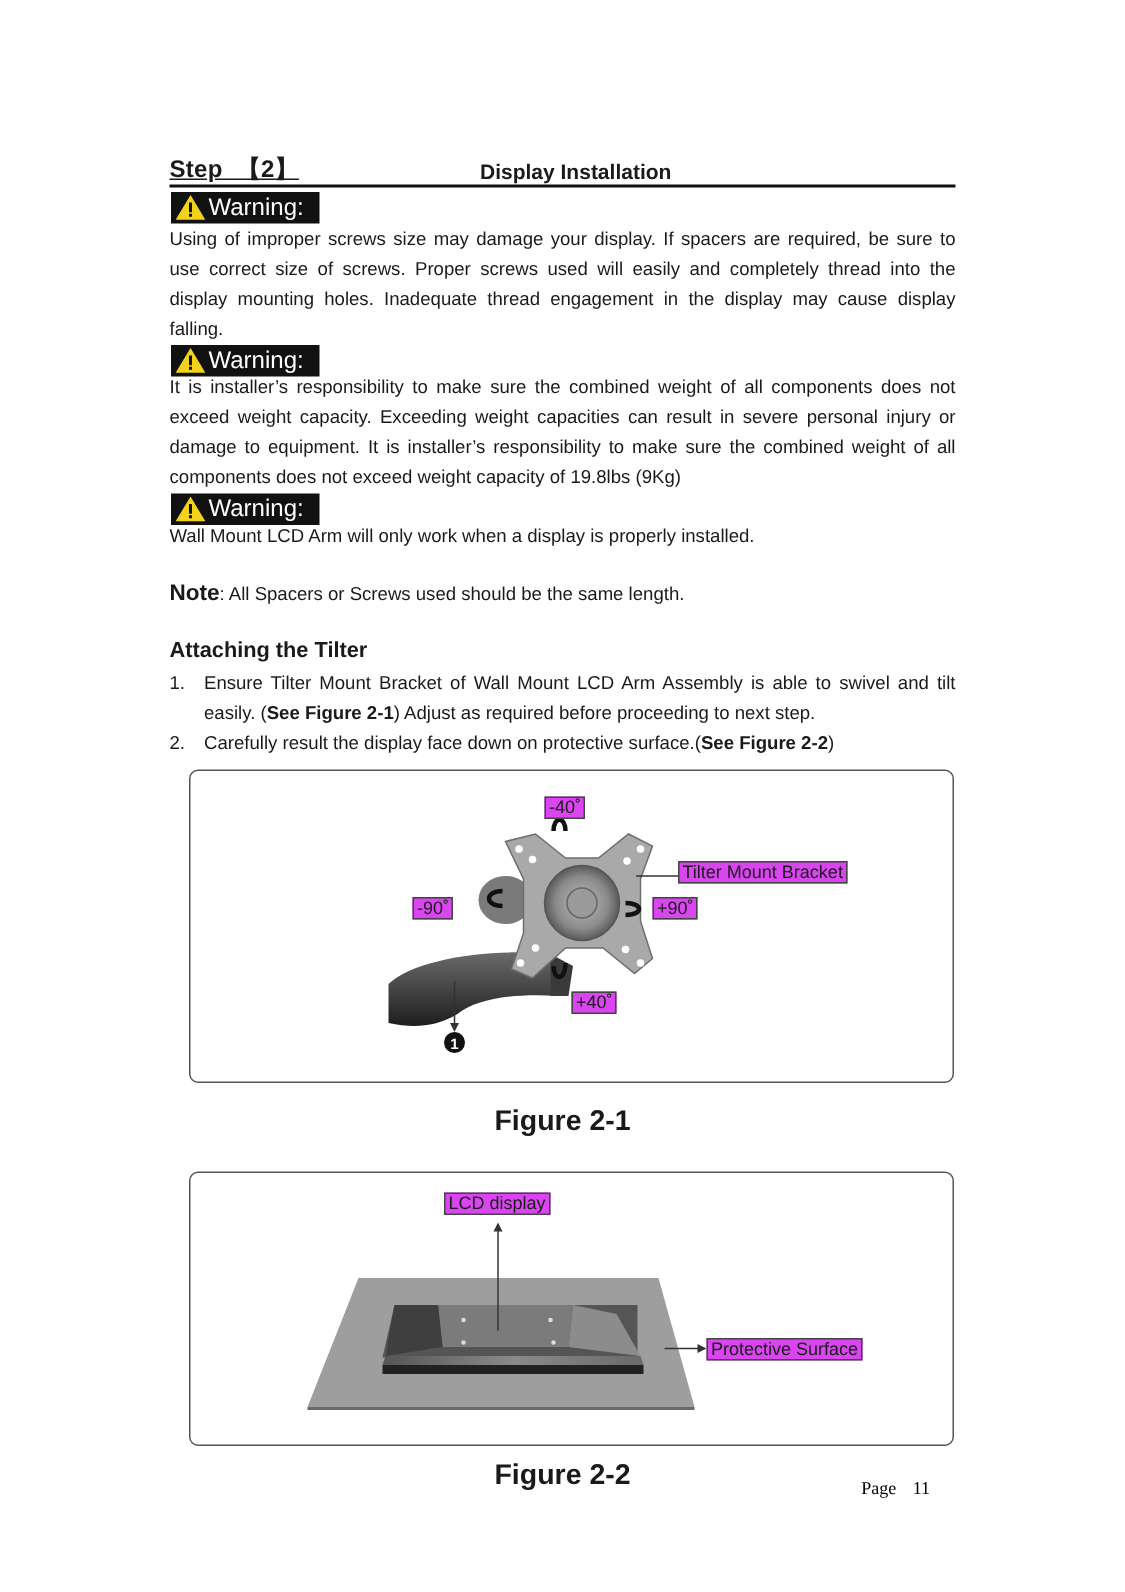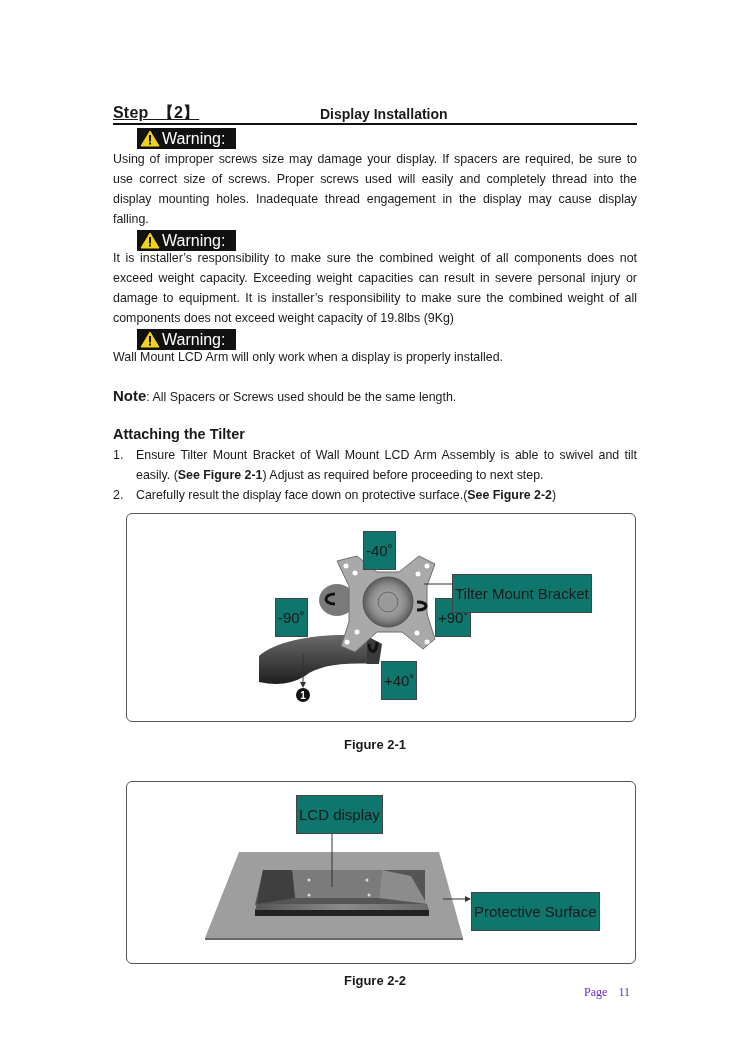--- a/index.html
+++ b/index.html
@@ -5,34 +5,34 @@
   html, body { margin: 0; padding: 0; background: #ffffff; }
   body { width: 750px; height: 1061px; position: relative; overflow: hidden;
          font-family: "Liberation Sans", sans-serif; color: #1a1a1a; }
   .abs { position: absolute; }
   .step-header { left: 113px; top: 89px; width: 524px; height: 20px;
                  border-bottom: 2px solid #111; margin-top: 14px; }
   .step-label { position: absolute; left: 0; top: 0; font-size: 16px; font-weight: bold;
                 text-decoration: underline; letter-spacing: 0.2px; }
   .step-title { position: absolute; left: 207px; top: 3px; font-size: 14px; font-weight: bold; text-align: center; }
   .warn { left: 114px; height: 21px; width: 99px; background: #111; color: #fff;
-          font-size: 16px; line-height: 21px; display: flex; align-items: center; margin-left: 23px; }
+          font-size: 16px; line-height: 21px; display: flex; align-items: center; }
   .warn svg { margin: 0 2px 0 3px; }
   .para { left: 113px; width: 524px; font-size: 12.4px; line-height: 20px; text-align: justify;
           text-align-last: left; }
   .note-head { font-size: 15px; font-weight: bold; margin-top: 28px; }
   .section-title { left: 113px; top: 426px; font-size: 14.5px; font-weight: bold; }
   .list { left: 113px; top: 445px; width: 524px; font-size: 12.4px; line-height: 20px; }
   .list .item { display: flex; }
   .list .num { width: 23px; flex: none; }
   .list .txt { flex: 1; text-align: justify; text-align-last: left; }
   .fig-box { left: 126px; width: 508px; border: 1.5px solid #555; border-radius: 6px; background: #fff; }
-  .fig-caption { font-size: 13px; font-weight: bold; width: 750px; text-align: center; left: 0; }
-  .callout { border: 1px solid #444; background: #0f766e; font-size: 15px; padding: 12px 2px; line-height: 13px; white-space: nowrap; }
-  .page-num { right: 120px; top: 985px; font-family: "Liberation Serif", serif; font-size: 12px; color: #6d28d9; word-spacing: 8px; }
+  .fig-caption { font-size: 19px; font-weight: bold; width: 750px; text-align: center; left: 0; }
+  .callout { border: 1px solid #444; background: #d946ef; font-size: 12px; padding: 0 2px; line-height: 13px; white-space: nowrap; }
+  .page-num { right: 130px; top: 985px; font-family: "Liberation Serif", serif; font-size: 12px; color: #000000; word-spacing: 8px; }
 </style>
 </head>
 <body>
 
 <div class="abs step-header">
   <span class="step-label" style="white-space:pre">Step  【2】</span>
   <span class="step-title">Display Installation</span>
 </div>
 
 <div class="abs warn" style="top:128px">

